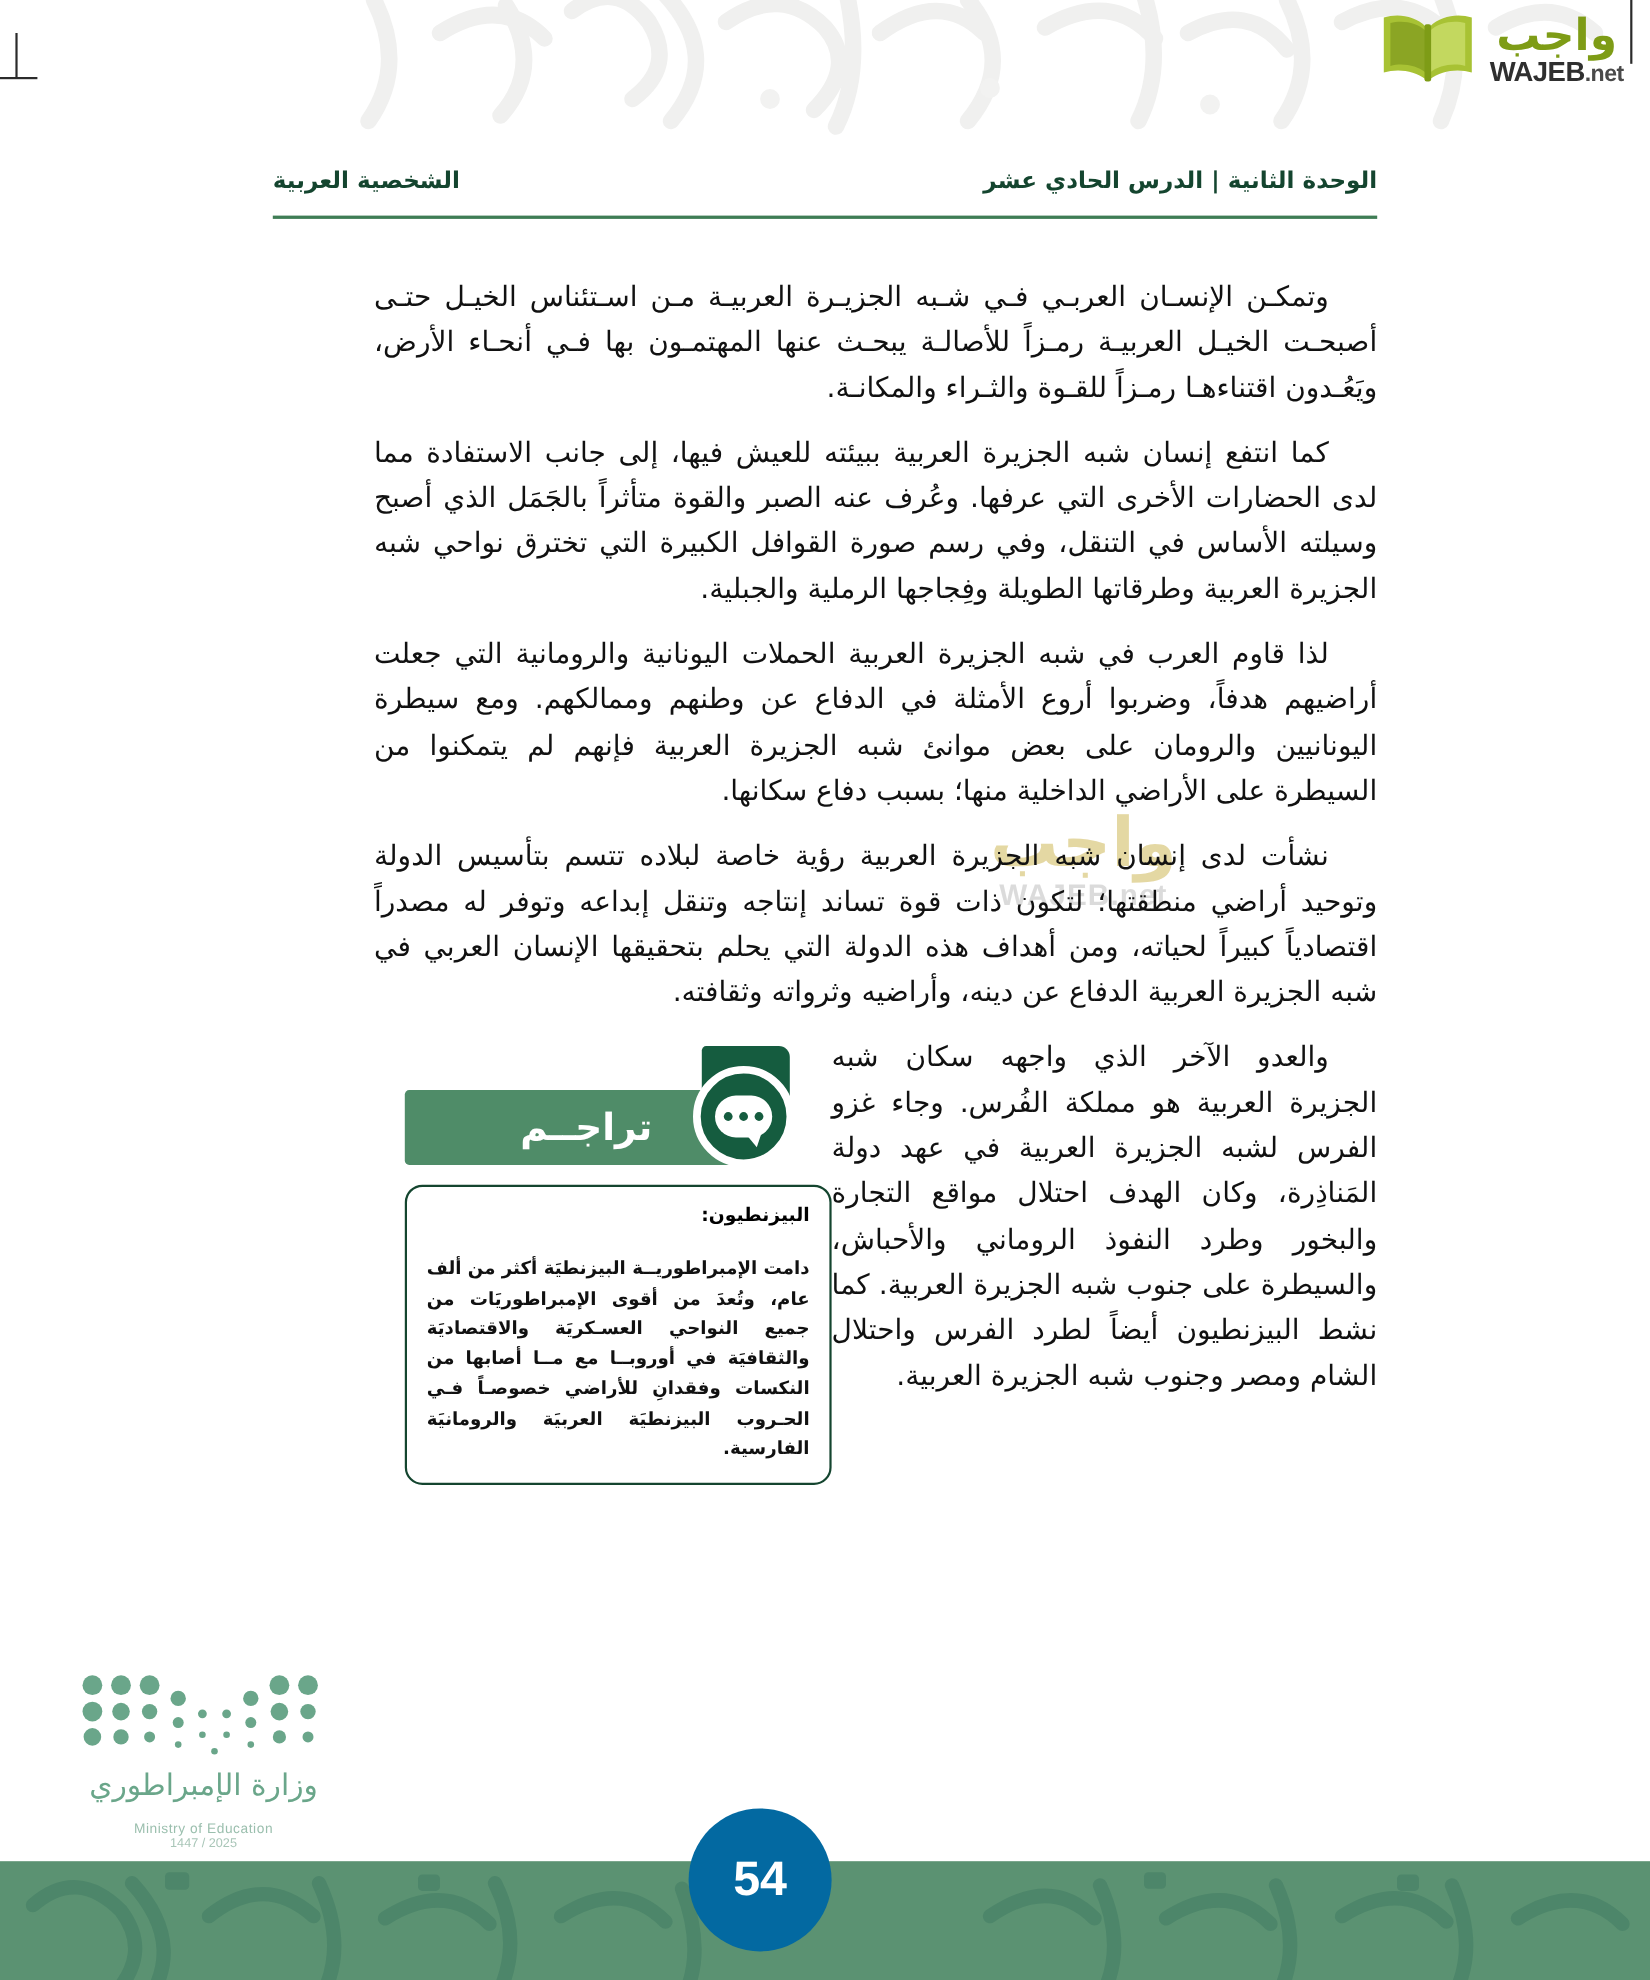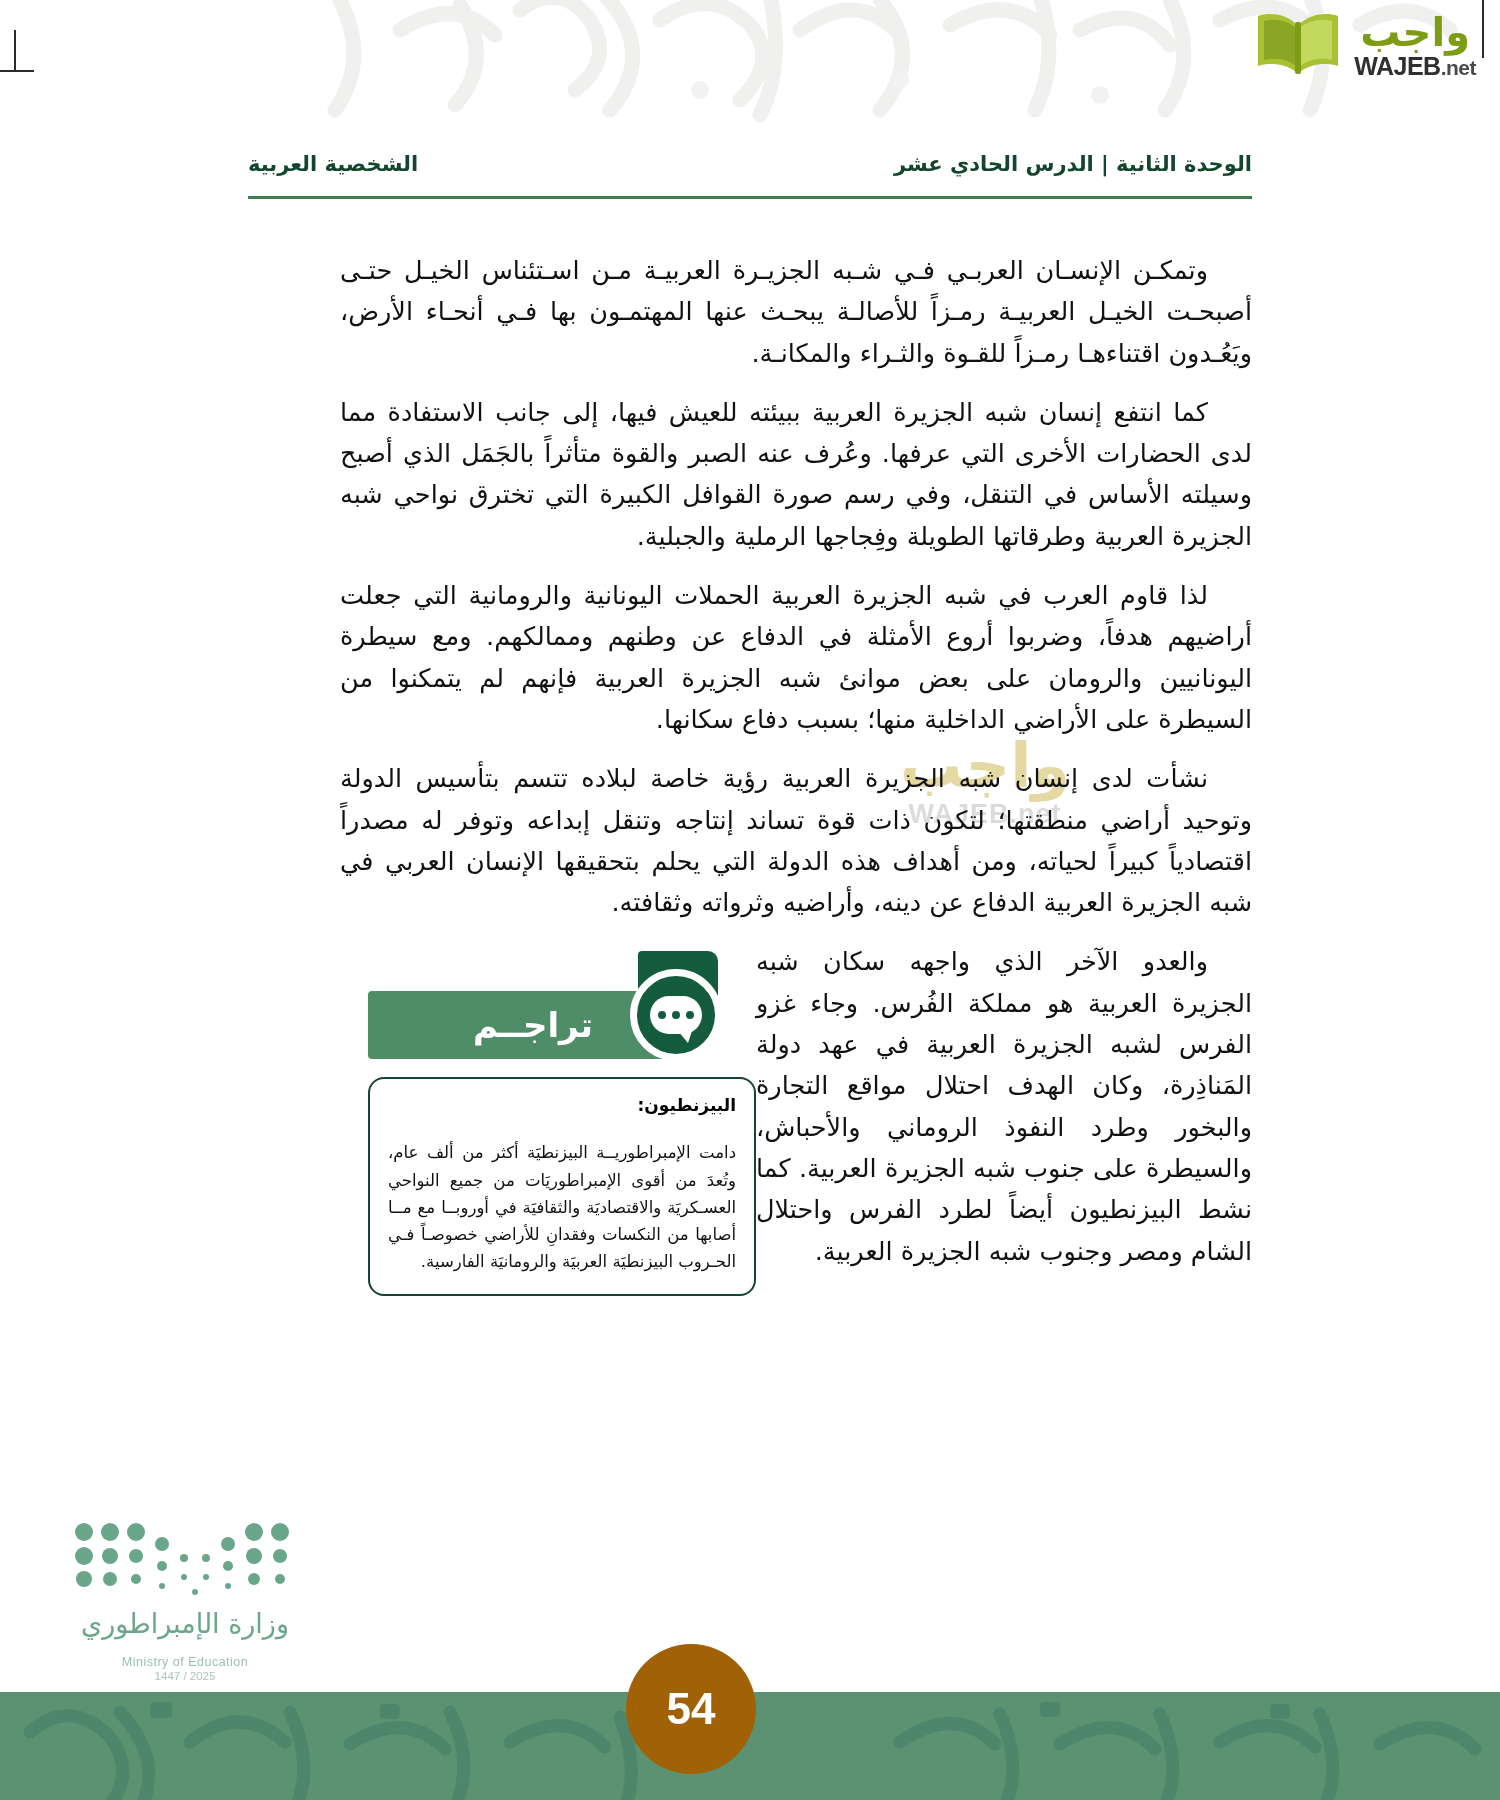--- a/index.html
+++ b/index.html
@@ -126,21 +126,21 @@
     width:388px; margin-top:6px;
     border:2px solid #14452f; border-radius:16px;
     padding:16px 18px 18px 18px; background:#ffffff;
     direction:rtl;
   }
   .infobox-title {
     font-size:17px; font-weight:700; color:#000000;
     font-family:"DejaVu Sans",sans-serif; margin-bottom:24px; text-align:right;
   }
   .infobox-body {
-    font-size:16.5px; line-height:1.65; color:#111111; font-weight:400;
+    font-size:16.5px; line-height:1.65; color:#111111; font-weight:700;
     font-family:"DejaVu Sans",sans-serif; text-align:justify;
   }
 
   
   .wm-center {
     position:absolute; top:735px; right:430px; z-index:6;
     pointer-events:none; text-align:center; opacity:0.5;
   }
   .wm-center .wm-ar {
     font-size:62px; font-weight:700; color:#cbb24a;
@@ -167,21 +167,21 @@
   }
 
   
   .footer-bar {
     position:absolute; left:0; bottom:0; width:1500px; height:108px;
     background:#5b9272; overflow:hidden; z-index:8;
   }
   .footer-bar svg { position:absolute; left:0; top:-20px; }
   .page-circle {
     position:absolute; left:626px; bottom:26px; width:130px; height:130px;
-    background:#a16207; border-radius:50%; z-index:14;
+    background:#0369a1; border-radius:50%; z-index:14;
     display:flex; align-items:center; justify-content:center;
   }
   .page-num {
     color:#ffffff; font-size:44px; font-weight:700;
     font-family:"Liberation Sans",sans-serif;
   }
 </style>
 </head>
 <body>
 

